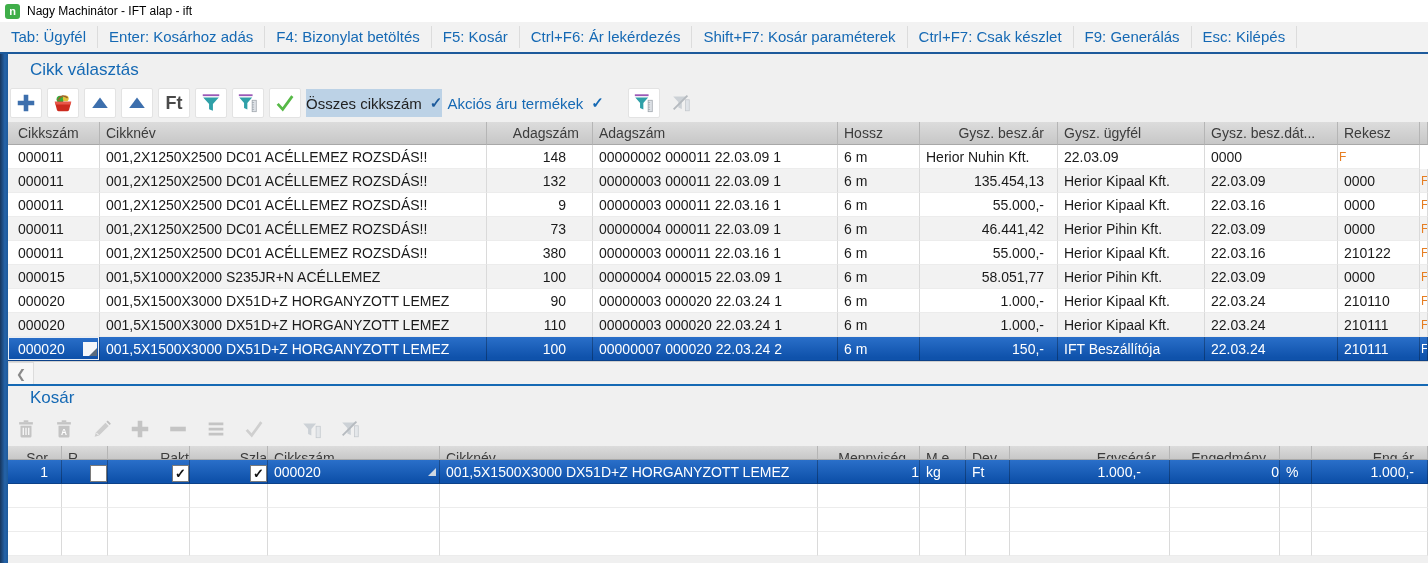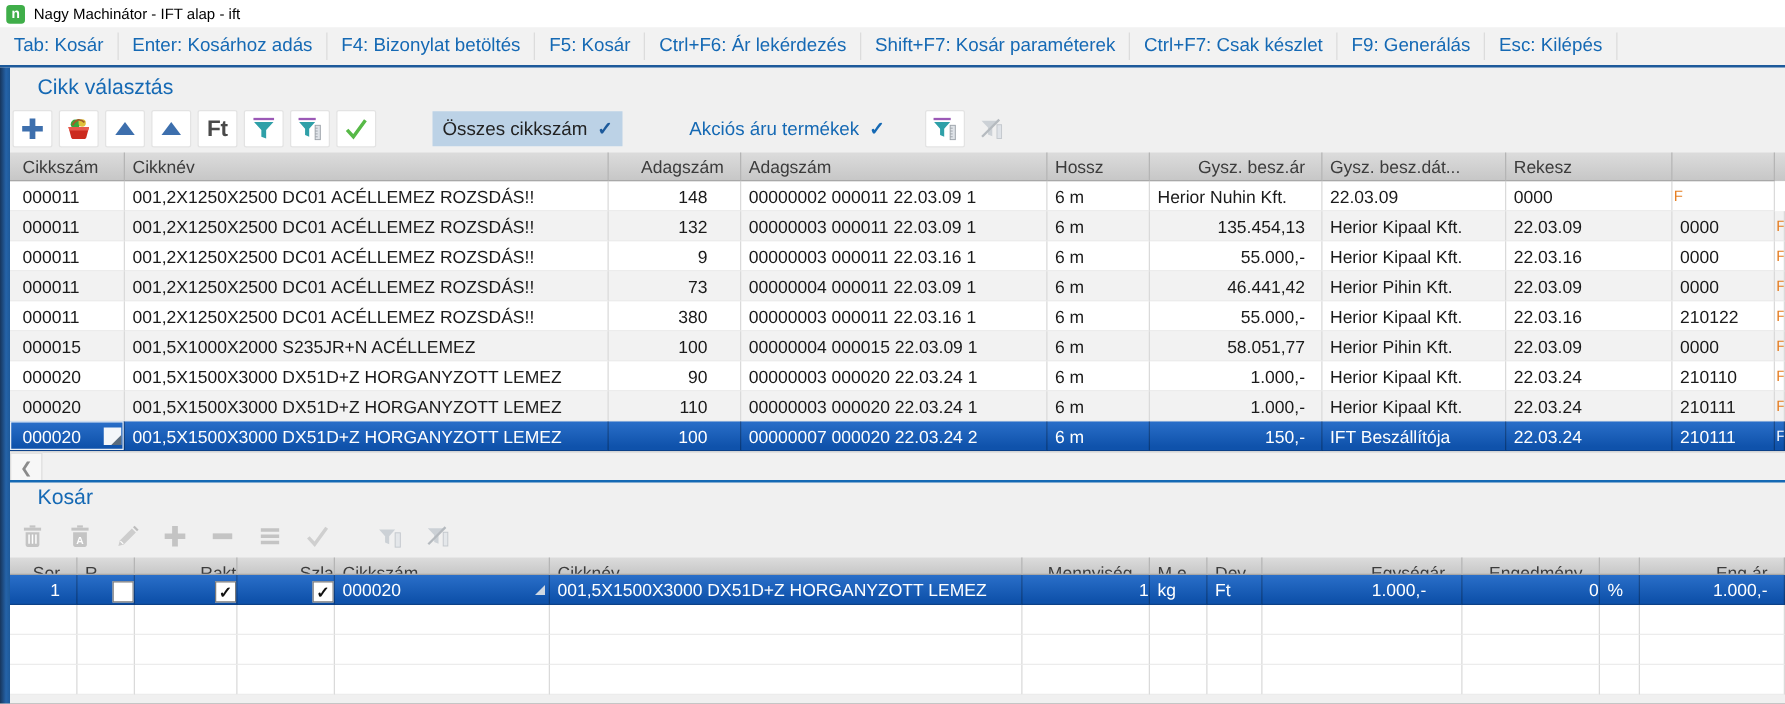--- a/index.html
+++ b/index.html
@@ -23,22 +23,22 @@
   .sectionline{position:absolute;left:8px;top:384px;width:1420px;height:2px;background:#1569b4;}
   
   .heading{position:absolute;left:18px;font-size:17px;color:#1569b4;margin-left:12px;}
   
   .toolbar{position:absolute;left:10px;display:flex;align-items:center;gap:5px;}
   .tbtn{width:30px;height:28px;background:#fff;border:1px solid #e3e3e3;border-radius:2px;
         display:flex;align-items:center;justify-content:center;}
   .tbtn svg{width:22px;height:22px;}
   .tbtn.flat{background:transparent;border-color:transparent;}
   .ftlabel{font-size:18px;font-weight:bold;color:#4a4a4a;line-height:1;}
-  .toggle{height:28px;display:flex;align-items:center;gap:8px;padding:0 8px;font-size:15px;
-          white-space:nowrap;margin-left:40px;}
+  .toggle{height:28px;display:flex;align-items:center;gap:8px;padding:0 0;font-size:15px;
+          white-space:nowrap;}
   .toggle.active{background:#bcd2e6;color:#222;}
   .toggle.plain{color:#1569b4;}
   .toggle .tick{font-weight:bold;color:#1d5a9b;font-size:15px;}
   .toggle.plain .tick{color:#1569b4;}
   .gap{width:14px;}
   
   .grid{position:absolute;left:8px;width:1420px;}
   .grow{display:grid;height:24px;line-height:24px;font-size:14px;color:#1a1a1a;background:#fff;}
   .g1 .grow{grid-template-columns:92px 387px 106px 245px 82px 138px 147px 133px 82px 8px;}
   .g2 .grow{grid-template-columns:54px 46px 82px 78px 172px 378px 102px 46px 44px 160px 110px 32px 116px;}
@@ -79,21 +79,21 @@
 <body>
 
 <div class="screen">
 
   <div class="titlebar">
     <div class="appicon">n</div>
     <div class="apptitle">Nagy Machinátor - IFT alap - ift</div>
   </div>
 
   <div class="menubar">
-    <div class="menuitem">Tab: Kosár</div>
+    <div class="menuitem">Tab: Ügyfél</div>
     <div class="menuitem">Enter: Kosárhoz adás</div>
     <div class="menuitem">F4: Bizonylat betöltés</div>
     <div class="menuitem">F5: Kosár</div>
     <div class="menuitem">Ctrl+F6: Ár lekérdezés</div>
     <div class="menuitem">Shift+F7: Kosár paraméterek</div>
     <div class="menuitem">Ctrl+F7: Csak készlet</div>
     <div class="menuitem">F9: Generálás</div>
     <div class="menuitem">Esc: Kilépés</div>
   </div>
 
@@ -175,20 +175,21 @@
   </div>
 
   <div class="grid g1" style="top:122px;">
     <div class="grow ghead">
       <div class="c first">Cikkszám</div>
       <div class="c">Cikknév</div>
       <div class="c ar">Adagszám</div>
       <div class="c">Adagszám</div>
       <div class="c">Hossz</div>
       <div class="c ar">Gysz. besz.ár</div>
+      <div class="c">Gysz. ügyfél</div>
       <div class="c">Gysz. besz.dát...</div>
       <div class="c">Rekesz</div>
       <div class="c"></div>
     </div>
 
     <div class="grow">
       <div class="c first">000011</div>
         <div class="c">001,2X1250X2500 DC01 ACÉLLEMEZ ROZSDÁS!!</div>
         <div class="c ar2">148</div>
         <div class="c">00000002 000011 22.03.09 1</div>

